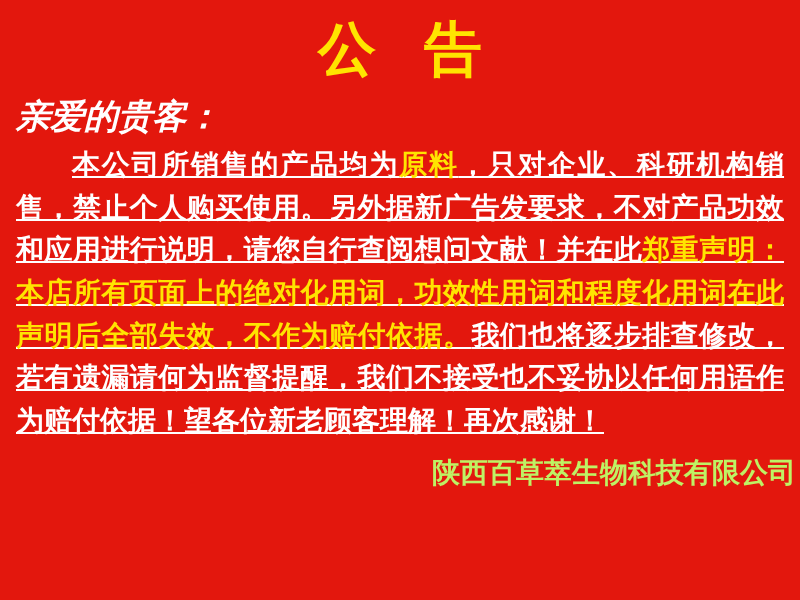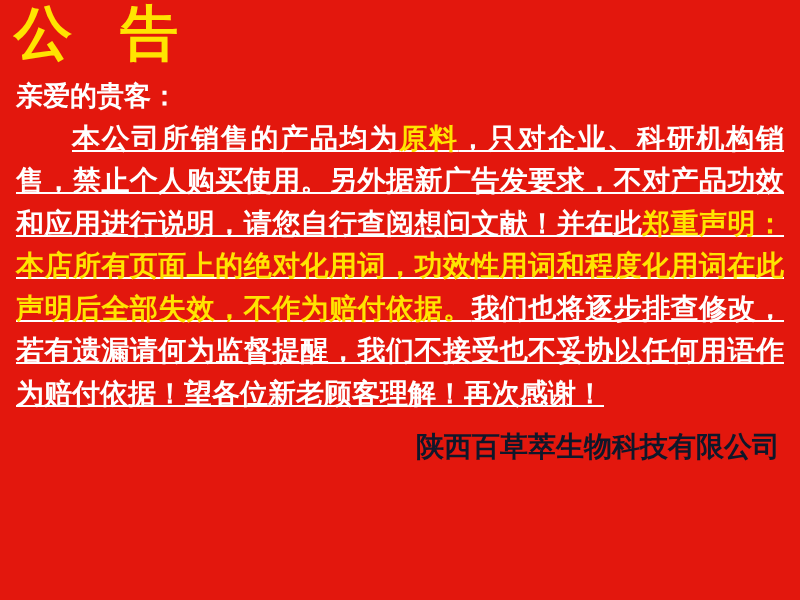--- a/index.html
+++ b/index.html
@@ -14,55 +14,57 @@
     overflow: hidden;
   }
   .notice-page {
     position: relative;
     width: 800px;
     height: 600px;
     box-sizing: border-box;
     background: #e3170d;
   }
   .notice-title {
-    text-align: left;
+    text-align: center;
     color: #ffe400;
     font-size: 58px;
     font-weight: bold;
     letter-spacing: 14px;
+    padding-top: 16px;
     line-height: 1.15;
     text-indent: 14px;
   }
   .notice-body {
     padding: 8px 16px 0 16px;
     color: #ffffff;
     font-size: 28px;
     line-height: 1.52;
     font-weight: bold;
   }
   .notice-body p {
     margin: 0 0 2px 0;
   }
   .salutation {
-    font-size: 27px;
+    font-size: 34px;
+    font-style: italic;
   }
   .para {
     text-indent: 56px;
     text-align: justify;
     text-justify: inter-ideograph;
     text-decoration: underline;
   }
   .hl {
     color: #ffe400;
   }
   .signature {
     margin-top: 12px;
     text-align: right;
-    padding-right: 20px;
-    color: #0f172a;
+    padding-right: 4px;
+    color: #bef264;
     font-size: 28px;
     font-weight: bold;
   }
 </style>
 </head>
 <body>
 
 <div class="notice-page">
 
   <div class="notice-title">公 告</div>

